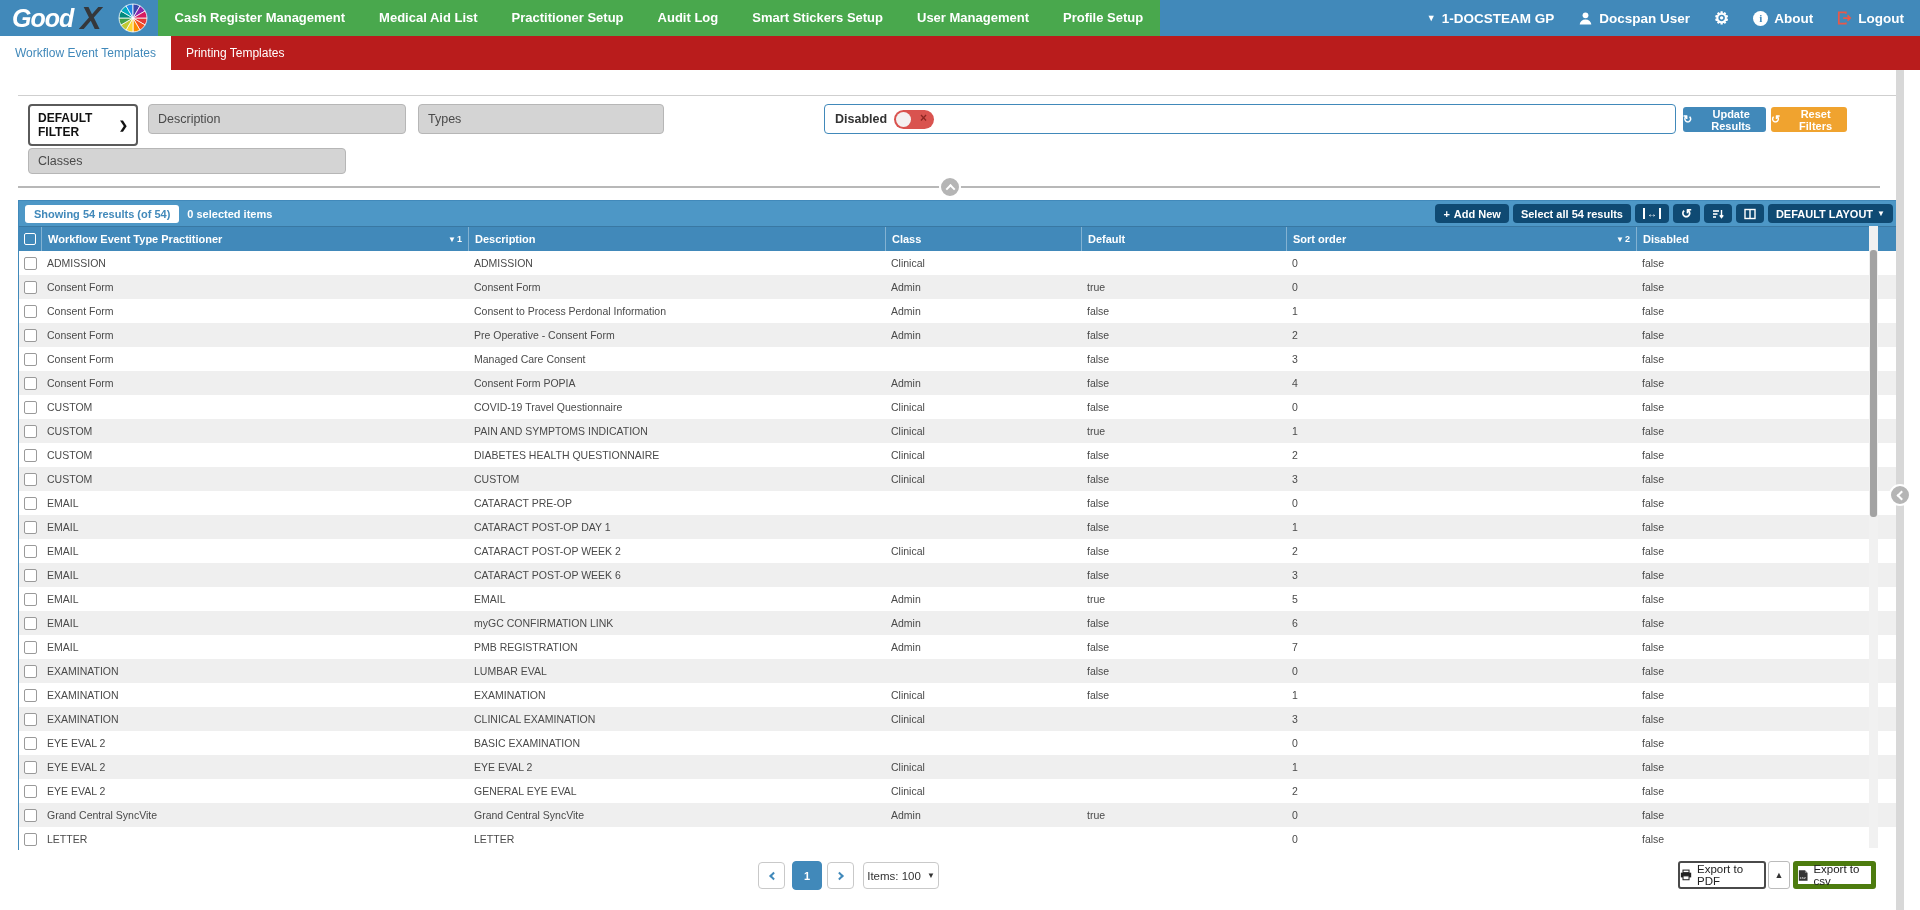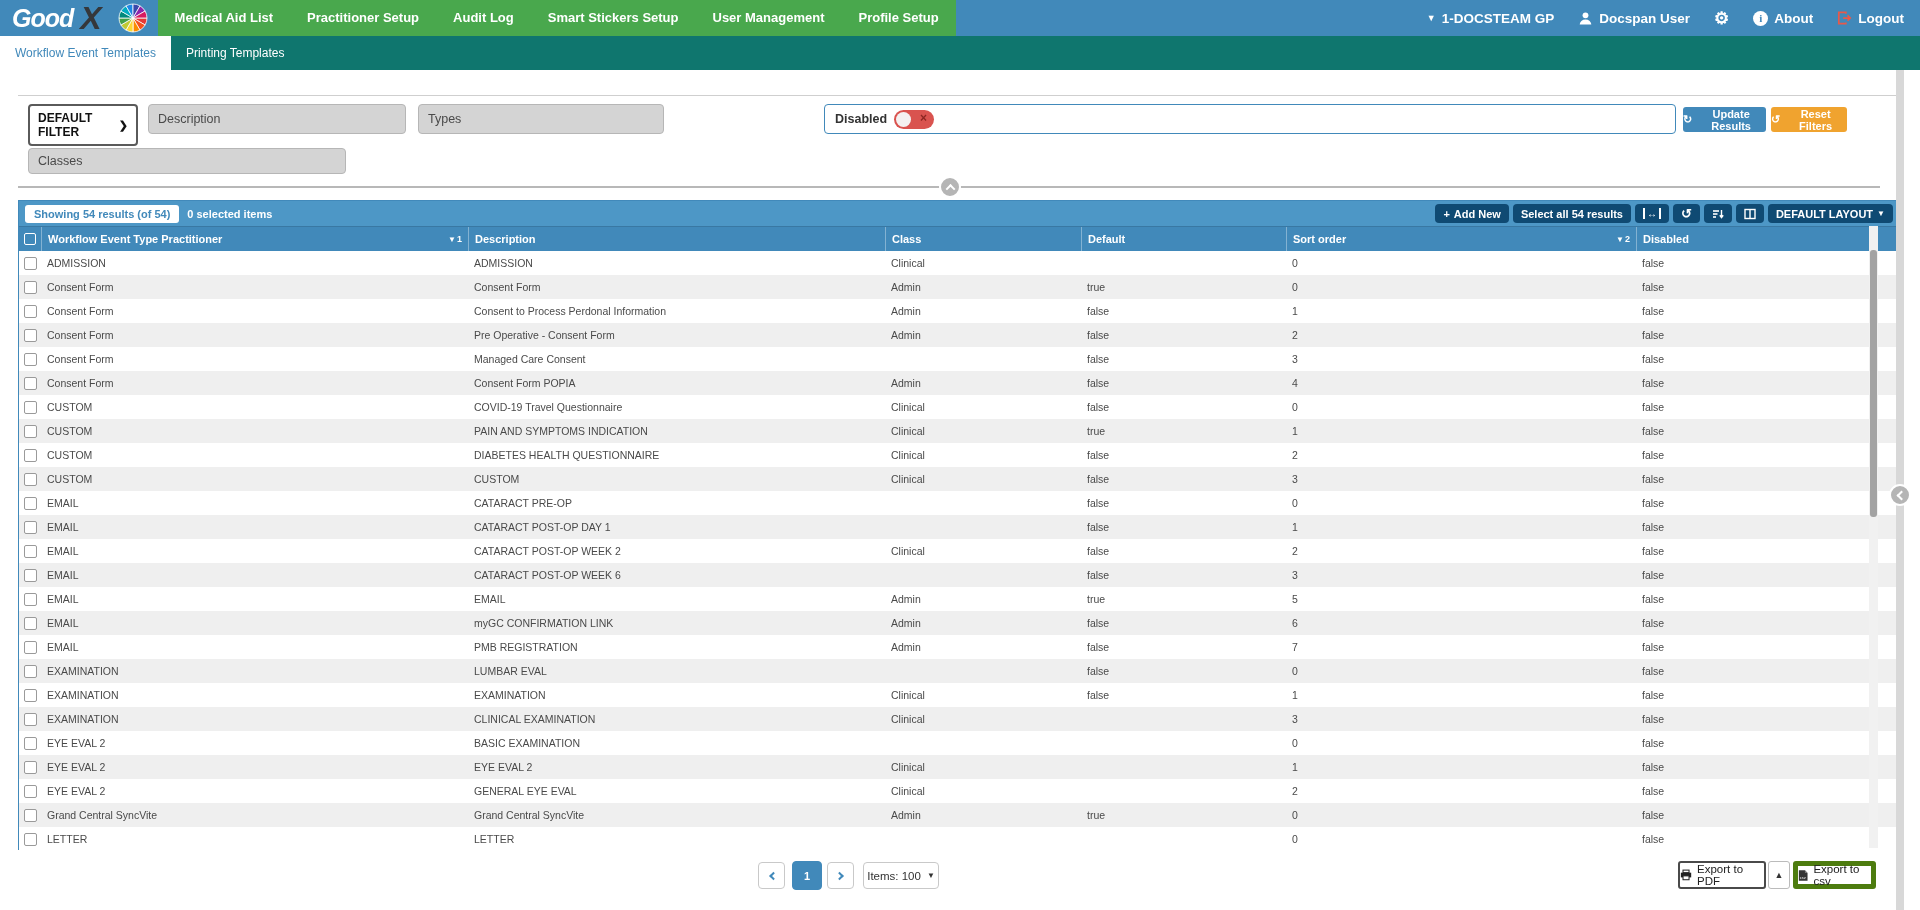--- a/index.html
+++ b/index.html
@@ -20,21 +20,21 @@
   .topbar-right { margin-left:auto; display:flex; align-items:center; gap:24px; padding-right:16px; }
   .tb-item { color:#fff; font-size:13.5px; font-weight:bold; display:flex; align-items:center;
     gap:6px; cursor:pointer; white-space:nowrap; }
   .caret-sm { font-size:9px; }
   .gear-glyph { font-size:17px; line-height:1; }
   .info-circle { width:15px; height:15px; border-radius:50%; background:#fff; color:#4189ba;
     font-size:11px; font-weight:bold; display:flex; align-items:center; justify-content:center;
     font-family:"Liberation Serif", serif; }
 
   
-  .tabbar { position:absolute; left:0; top:36px; width:1920px; height:34px; background:#0f766e; display:flex; }
+  .tabbar { position:absolute; left:0; top:36px; width:1920px; height:34px; background:#b91c1c; display:flex; }
   .tab { color:#fff; font-size:12px; line-height:34px; padding:0 15px; cursor:pointer; }
   .tab.active { background:#fff; color:#4189ba; }
 
   
   .filter-topline { position:absolute; left:18px; top:95px; width:1884px; height:0; border-top:1px solid #cfcfcf; }
   .filter-select { position:absolute; left:28px; top:104px; width:110px; height:42px; background:#fff;
     border:2px solid #5a5a5a; border-radius:4px; font-size:12px; font-weight:bold; color:#111;
     display:flex; align-items:center; padding:0 8px; cursor:pointer; }
   .filter-select .sel-caret { margin-left:auto; font-size:11px; }
   .f-input { position:absolute; height:30px; background:#d4d4d4; border:1px solid #b6b6b6;
@@ -143,20 +143,21 @@
         <path d="M15,15 L1,15 A14,14 0 0 1 2.9,8 Z" fill="#00897b"></path>
         <path d="M15,15 L2.9,8 A14,14 0 0 1 8,2.9 Z" fill="#00acc1"></path>
         <path d="M15,15 L8,2.9 A14,14 0 0 1 15,1 Z" fill="#1e88e5"></path>
         <path d="M15,15 L15,1 A14,14 0 0 1 22,2.9 Z" fill="#3949ab"></path>
         <path d="M15,15 L22,2.9 A14,14 0 0 1 27.1,8 Z" fill="#8e24aa"></path>
         <path d="M15,15 L27.1,8 A14,14 0 0 1 29,15 Z" fill="#d81b60"></path>
       </g>
     </svg>
   </div>
   <nav class="mainnav">
+    <span class="nav-item">Cash Register Management</span>
     <span class="nav-item">Medical Aid List</span>
     <span class="nav-item">Practitioner Setup</span>
     <span class="nav-item">Audit Log</span>
     <span class="nav-item">Smart Stickers Setup</span>
     <span class="nav-item">User Management</span>
     <span class="nav-item">Profile Setup</span>
   </nav>
   <div class="topbar-right">
     <div class="tb-item">
       <span class="caret-sm">▼</span>

